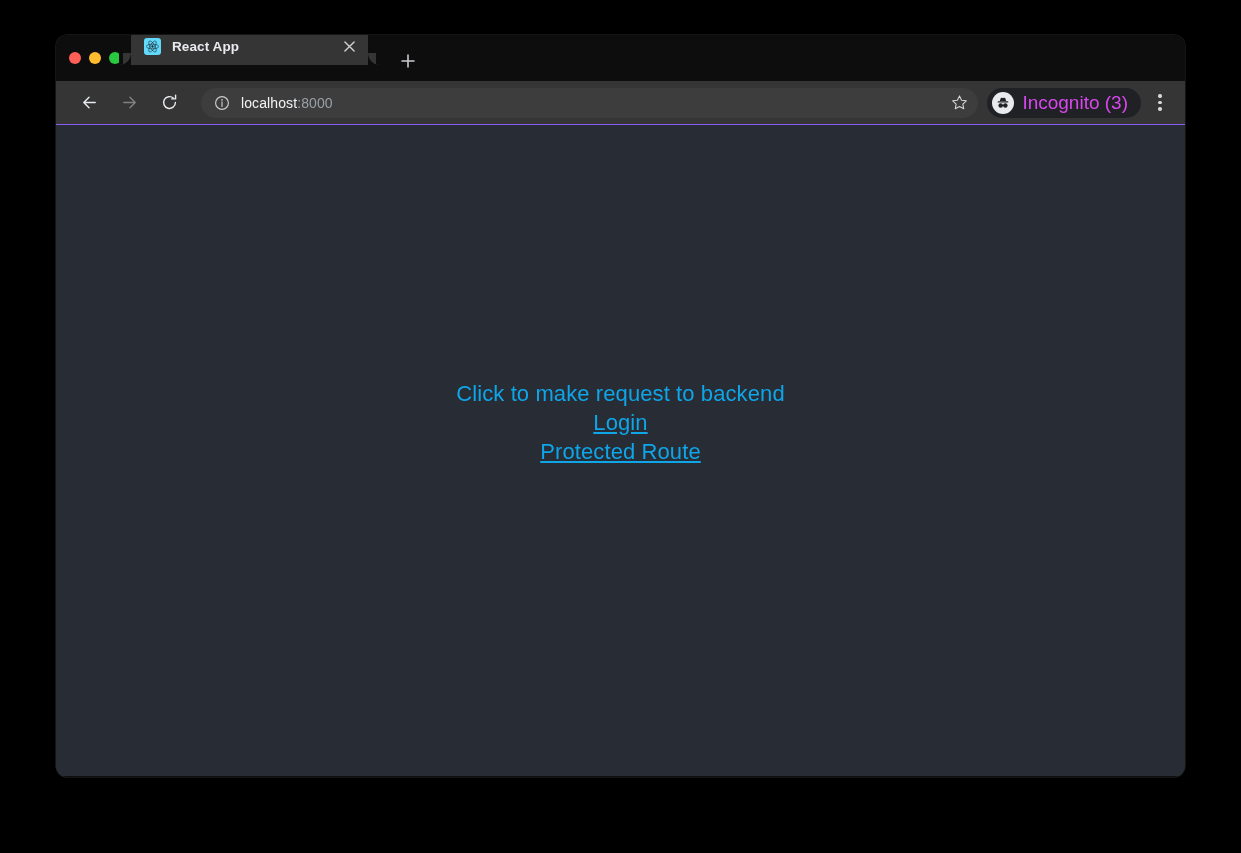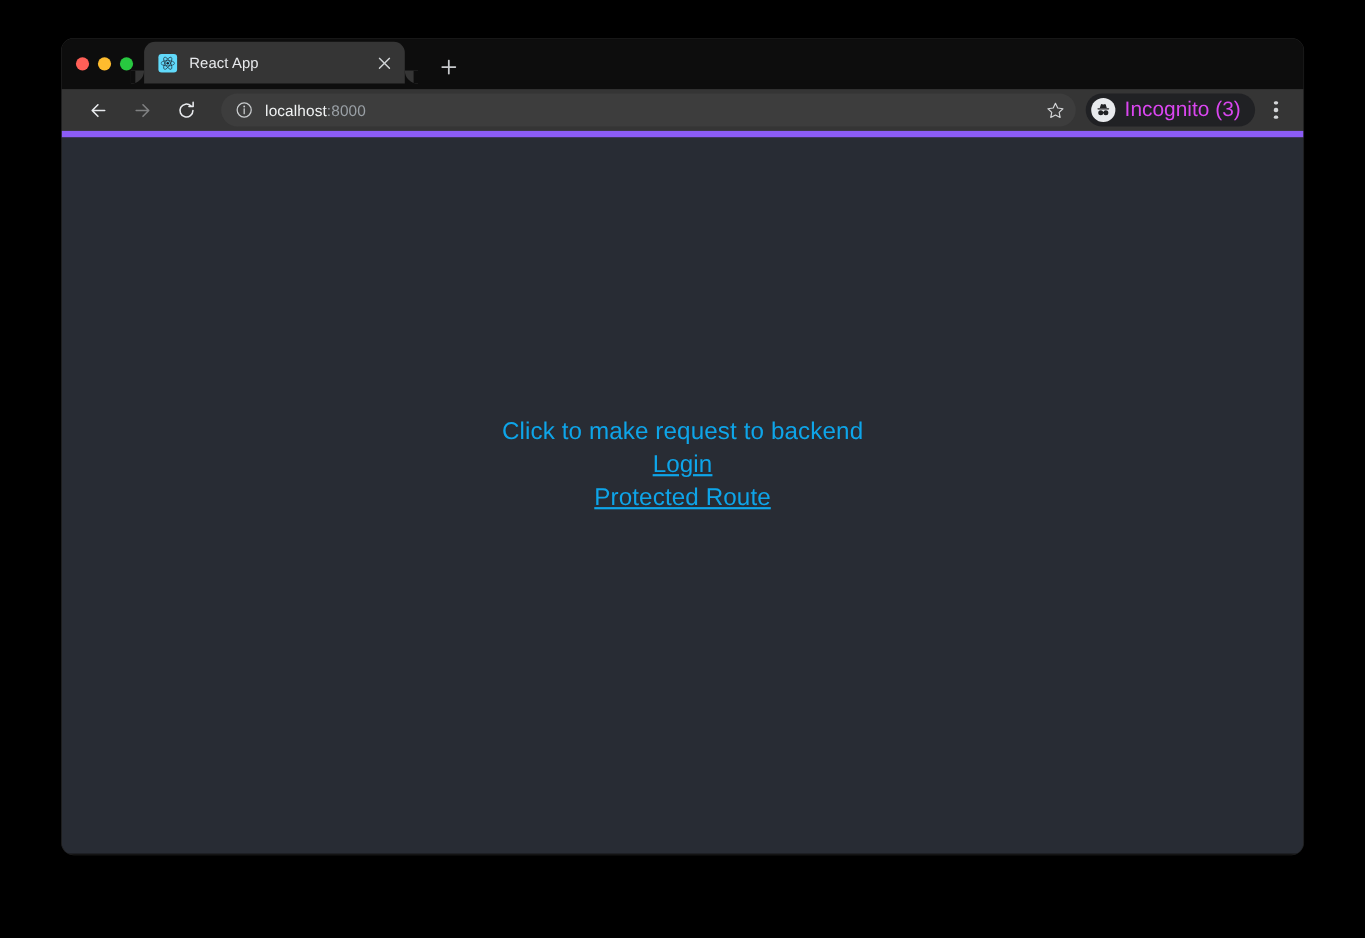--- a/index.html
+++ b/index.html
@@ -43,24 +43,25 @@
     align-items: center;
   }
   .tl { width: 12px; height: 12px; border-radius: 50%; display: block; }
   .tl-close { background: #ff5f57; }
   .tl-min   { background: #febc2e; }
   .tl-max   { background: #28c840; }
 
   #tab-list {
     position: absolute;
     left: 75px;
-    bottom: 4px;
-    display: flex;
-    align-items: center;
+    bottom: 16px;
+    display: flex;
+    align-items: flex-end;
     height: 40px;
+    font-weight: bold;
   }
 
   .tab {
     position: relative;
     width: 237px;
     height: 38px;
     background: #353535;
     border-radius: 10px 10px 0 0;
     display: flex;
     align-items: center;
@@ -118,21 +119,21 @@
   }
 
   
   #toolbar {
     position: relative;
     height: 44px;
     background: #353535;
     display: flex;
     align-items: center;
     padding: 0 10px;
-    border-bottom: 6px solid #8b5cf6;
+    border-bottom: 1px solid #8b5cf6;
   }
 
   .nav-btn {
     width: 30px; height: 30px;
     display: flex; align-items: center; justify-content: center;
     border-radius: 50%;
     cursor: pointer;
     flex: 0 0 auto;
   }
   .nav-btn.disabled { opacity: 0.42; cursor: default; }

